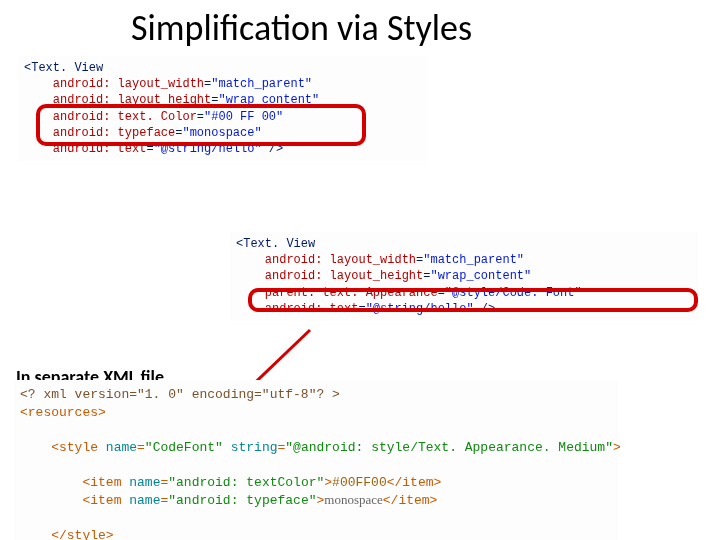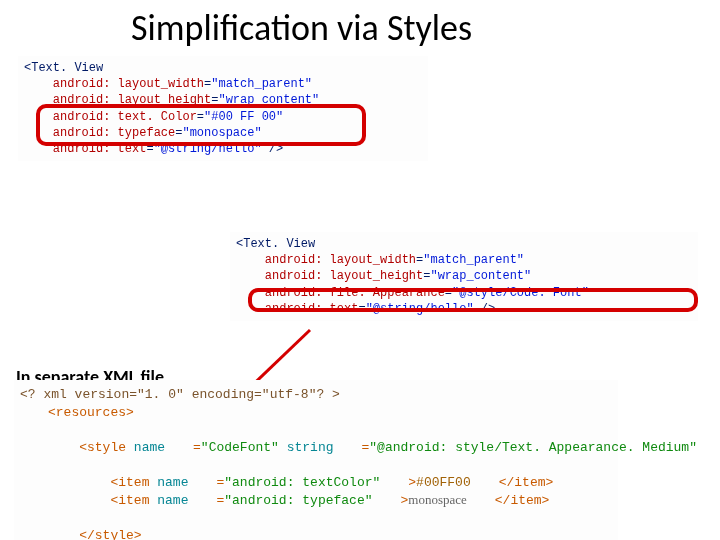--- a/index.html
+++ b/index.html
@@ -38,21 +38,21 @@
     font-size: 18px;
     font-weight: 600;
     color: #000;
     margin-top: 28px;
   }
   
   .t-navy { color: #001a66; }
   .t-red  { color: #b00000; }
   .t-blue { color: #0018d8; }
   .t-brown{ color: #7a532b; }
-  .t-orange{ color: #c85a00; margin-left: 28px; }
+  .t-orange{ color: #c85a00; }
   .t-teal { color: #068694; }
   .t-green{ color: #108a10; }
   .t-pink { color: #a16207; }
   .t-gray { color: #666; font-family: Liberation Serif, serif; }
 
   .redbox {
     position: absolute;
     border: 4px solid #d40000;
     border-radius: 10px;
   }
@@ -80,21 +80,21 @@
     <span class="t-red">android: layout_height</span><span class="t-navy">=</span><span class="t-blue">"wrap_content"</span>
     <span class="t-red">android: text. Color</span><span class="t-navy">=</span><span class="t-blue">"#00 FF 00"</span>
     <span class="t-red">android: typeface</span><span class="t-navy">=</span><span class="t-blue">"monospace"</span>
     <span class="t-red">android: text</span><span class="t-navy">=</span><span class="t-blue">"@string/hello"</span><span class="t-navy"> /&gt;</span></div>
 
 <div class="redbox rb1"></div>
 
 <div class="code-block cb2"><span class="t-navy">&lt;Text. View</span>
     <span class="t-red">android: layout_width</span><span class="t-navy">=</span><span class="t-blue">"match_parent"</span>
     <span class="t-red">android: layout_height</span><span class="t-navy">=</span><span class="t-blue">"wrap_content"</span>
-    <span class="t-red">android: file. Appearance</span><span class="t-navy">=</span><span class="t-blue">"@style/Code. Font"</span>
+    <span class="t-red">parent: text. Appearance</span><span class="t-navy">=</span><span class="t-blue">"@style/Code. Font"</span>
     <span class="t-red">android: text</span><span class="t-navy">=</span><span class="t-blue">"@string/hello"</span><span class="t-navy"> /&gt;</span></div>
 
 <div class="redbox rb2"></div>
 
 <div class="caption">In separate XML file</div>
 
 <svg class="arrow">
   <line x1="110" y1="0" x2="16" y2="90"></line>
   <polygon points="16,90 30,72 10,76"></polygon>
 </svg>

